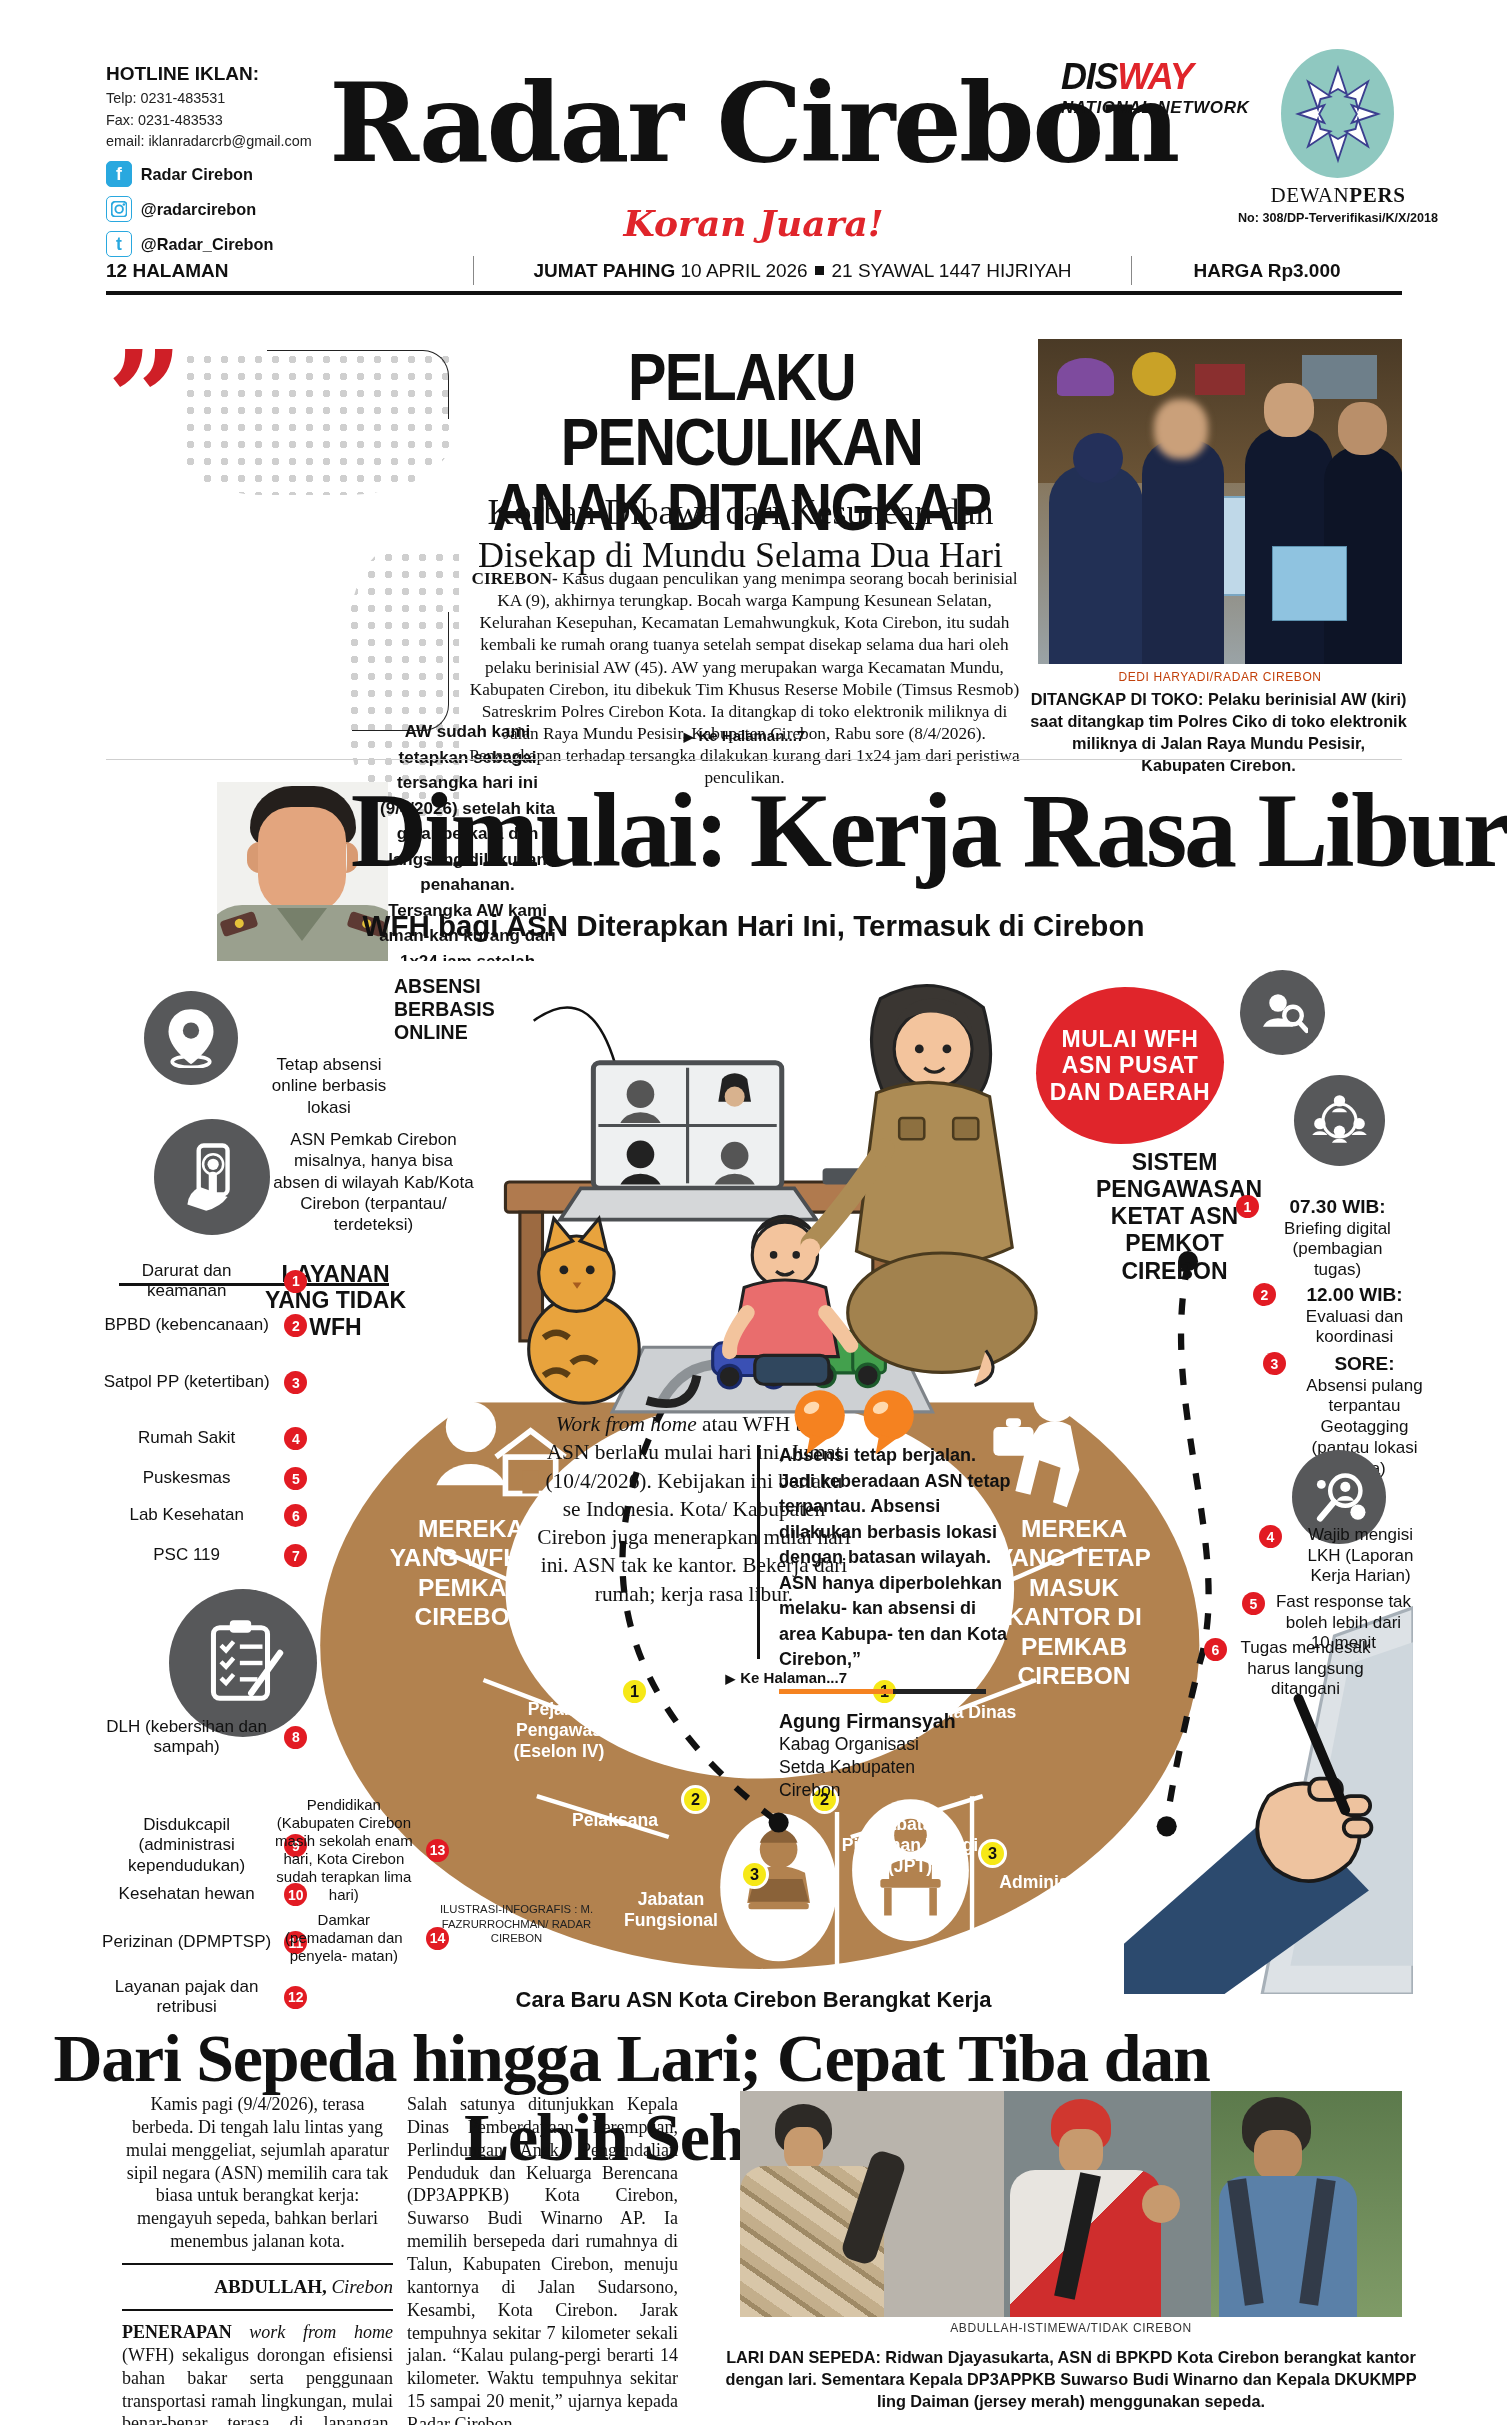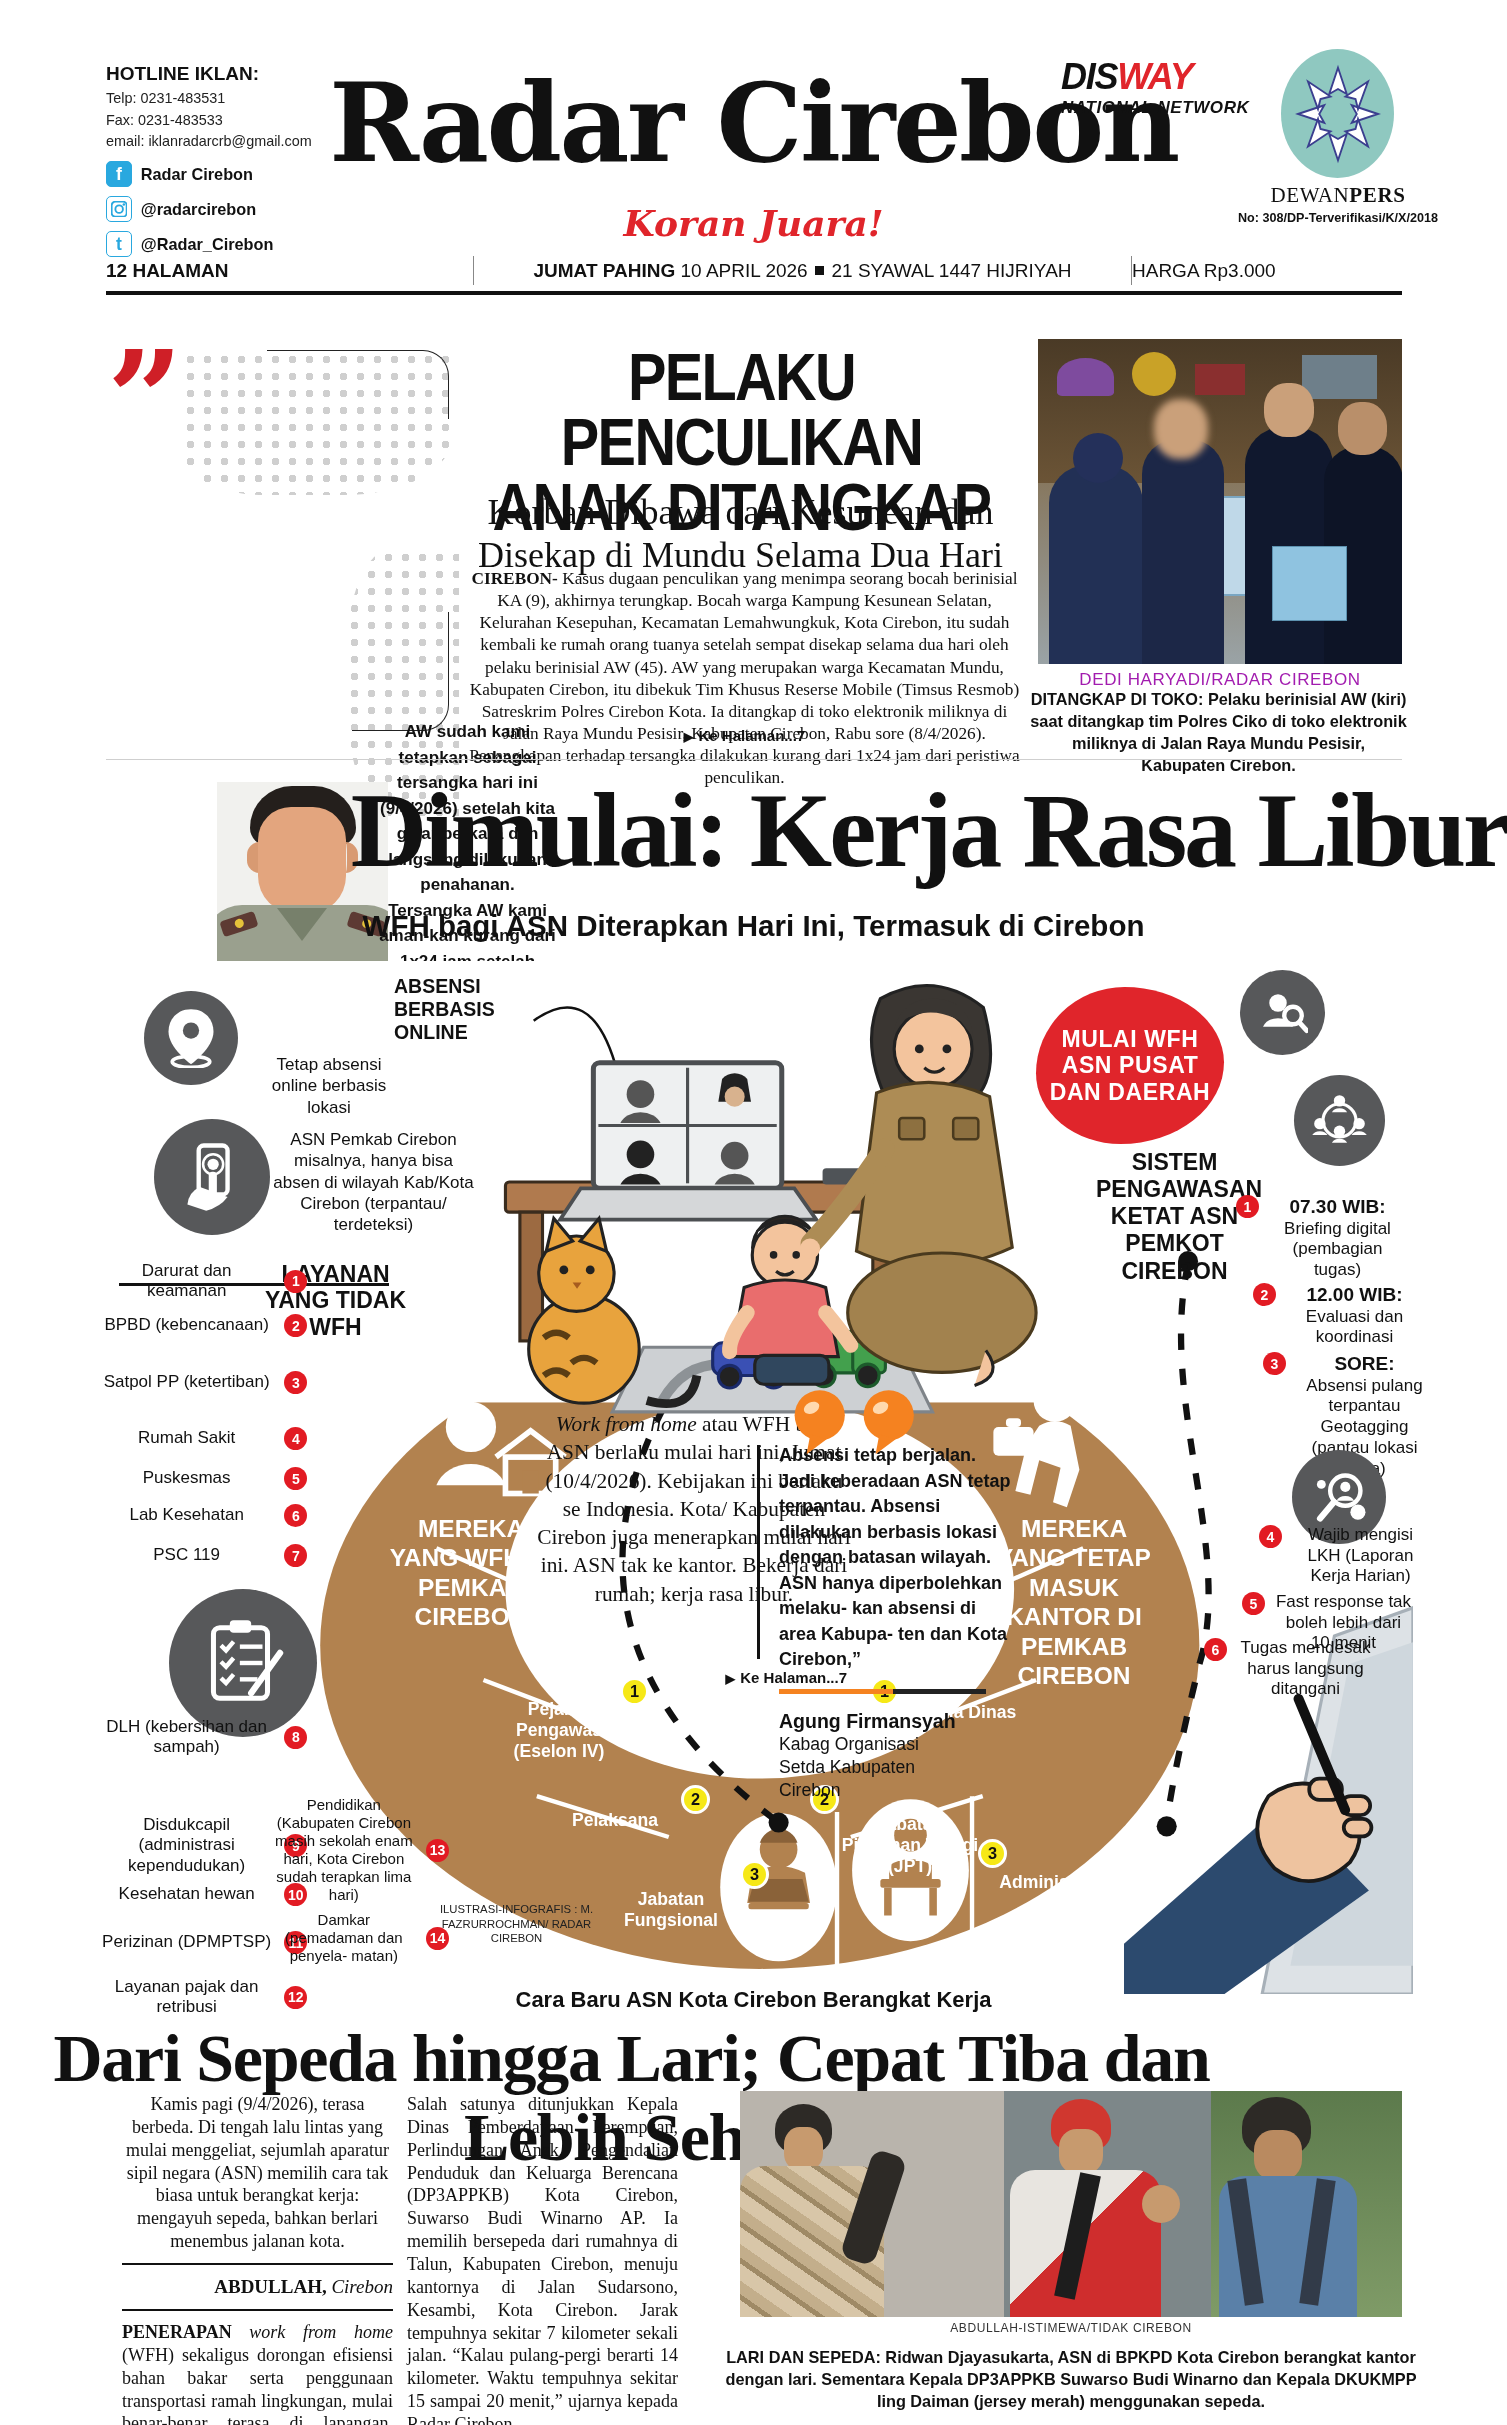--- a/index.html
+++ b/index.html
@@ -31,21 +31,21 @@
     display:flex;align-items:center;justify-content:center;}
   .dp-name{left:1250px;top:183px;width:176px;text-align:center;font-family:"Liberation Serif",serif;font-size:21px;letter-spacing:0.6px;}
   .dp-name b{font-weight:bold;}
   .dp-no{left:1225px;top:211px;width:226px;text-align:center;font-size:12.6px;font-weight:bold;}
   .dateline{left:106px;top:254px;width:1296px;height:33px;display:flex;align-items:center;font-size:19px;}
   .dl-pages{font-weight:bold;width:367px;}
   .dl-sep{width:1.3px;height:29px;background:#888;}
   .dl-date{flex:1;text-align:center;}
   .dl-date b{font-weight:bold;}
   .dl-sq{display:inline-block;width:8.8px;height:8.8px;background:#111;margin:0 7.5px 1.3px 7.5px;vertical-align:middle;}
-  .dl-price{font-weight:normal;width:270px;text-align:left;}
+  .dl-price{font-weight:bold;width:270px;text-align:center;}
   .masthead-rule{left:106px;top:291px;width:1296px;height:4.4px;background:#111;}
 
   
   .qcard{left:107px;top:342px;width:347px;height:391px;background:#fff;}
   .dots{background-image:radial-gradient(#cfcfcf 31%,transparent 32%);background-size:17px 17px;}
   .corner{border:1.9px solid #222;}
   .red-quote{font-family:"DejaVu Serif",serif;color:#cf1f27;font-size:132px;line-height:.6;font-weight:bold;}
   .officer{left:110px;top:440px;width:171px;height:292px;overflow:hidden;background:#f1f1ee;}
   .off-hair{position:absolute;left:33px;top:3.8px;width:106px;height:60px;background:#241f1c;border-radius:44px 44px 19px 19px;}
   .off-face{position:absolute;left:41px;top:25px;width:88px;height:107px;background:#e3a57e;border-radius:33px 33px 38px 38px;}
@@ -60,21 +60,21 @@
   .q-attrib .nm{font-size:18px;font-weight:bold;}
   .q-attrib .rl{font-size:15.7px;}
   .ts-head{left:440px;top:344px;width:603px;text-align:center;font-weight:900;font-size:67px;line-height:.97;
     transform:scaleX(.86);transform-origin:center top;letter-spacing:-1.9px;}
   .ts-sub{left:458px;top:491px;width:565px;text-align:center;font-family:"Liberation Serif",serif;font-size:36px;line-height:1.2;}
   .ts-body{left:468px;top:568px;width:553px;text-align:center;font-family:"Liberation Serif",serif;font-size:17.3px;line-height:1.28;}
   .cont{font-size:15px;font-weight:bold;}
   .cont .tri{color:#111;font-size:12.6px;margin-right:5px;}
   .ts-cont{left:468px;top:727px;width:553px;text-align:center;}
   .ts-photo{left:1038px;top:339px;width:364px;height:325px;overflow:hidden;background:#5d4a33;}
-  .ts-credit{left:1038px;top:670px;width:364px;text-align:center;font-size:17px;color:#a21caf;letter-spacing:0.6px;}
+  .ts-credit{left:1038px;top:670px;width:364px;text-align:center;font-size:12px;color:#c2410c;letter-spacing:0.6px;}
   .caption{font-size:16.3px;line-height:1.35;text-align:center;font-weight:bold;}
   .ts-cap{left:1030px;top:688px;width:377px;}
   .story-divider{left:106px;top:759px;width:1296px;height:1.3px;background:#cfcfcf;}
 
   
   .f-head{left:0;top:778px;width:1507px;text-align:right;font-family:"Liberation Serif",serif;
     font-weight:900;font-size:106px;letter-spacing:-3.1px;line-height:1;}
   .f-sub{left:0;top:909px;width:1507px;text-align:center;font-weight:800;font-size:29.5px;}
   .info{left:94px;top:961px;width:1319px;height:1033px;}
   .info svg.layer{position:absolute;left:0;top:0;}

